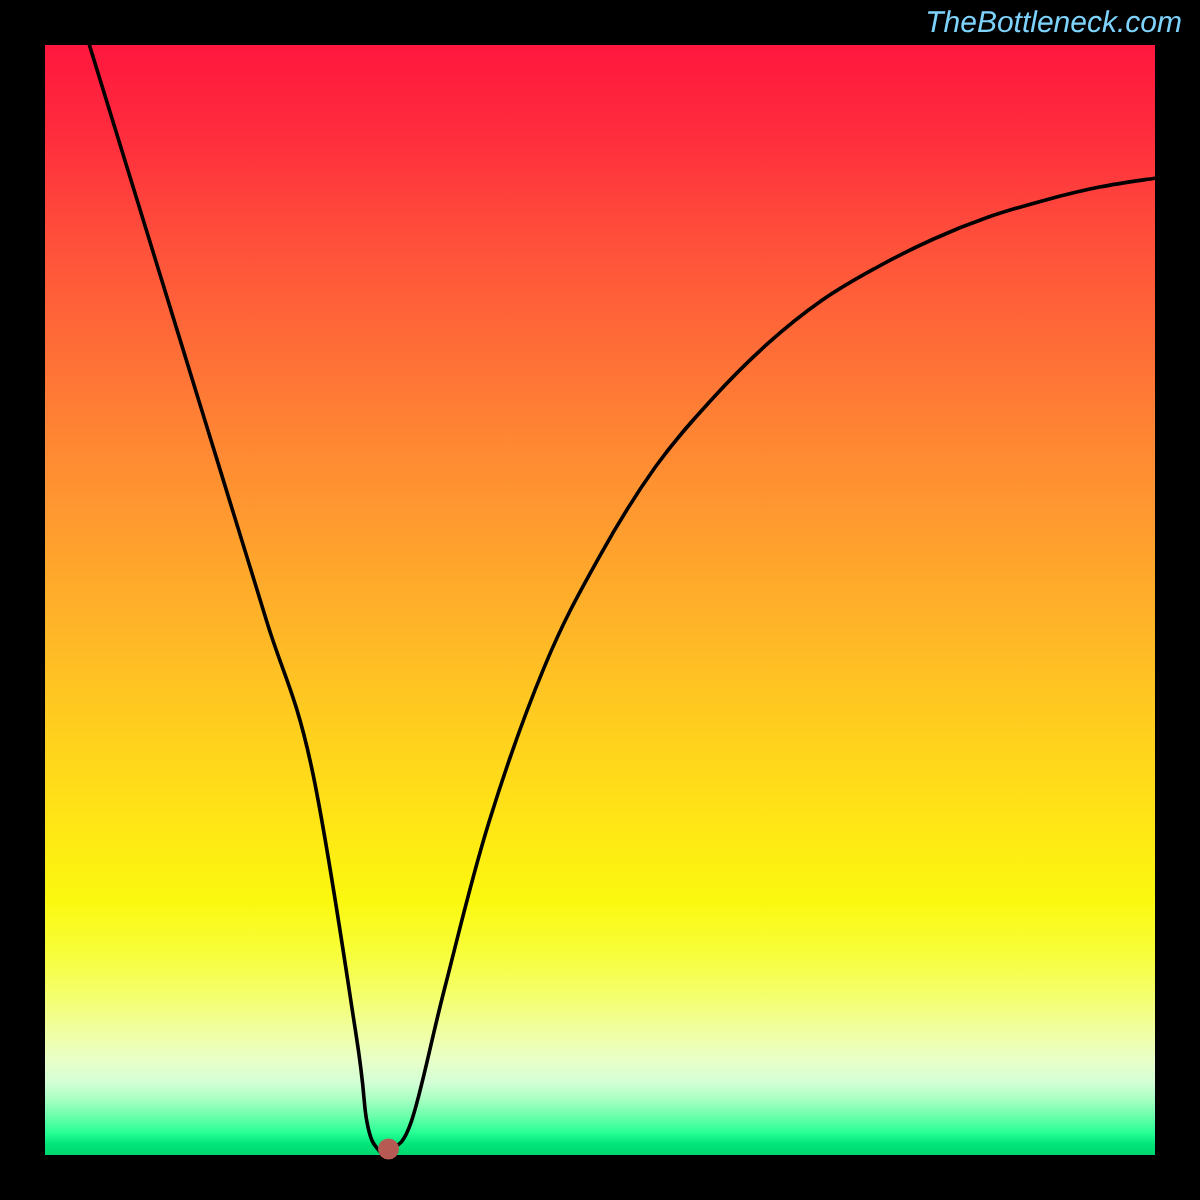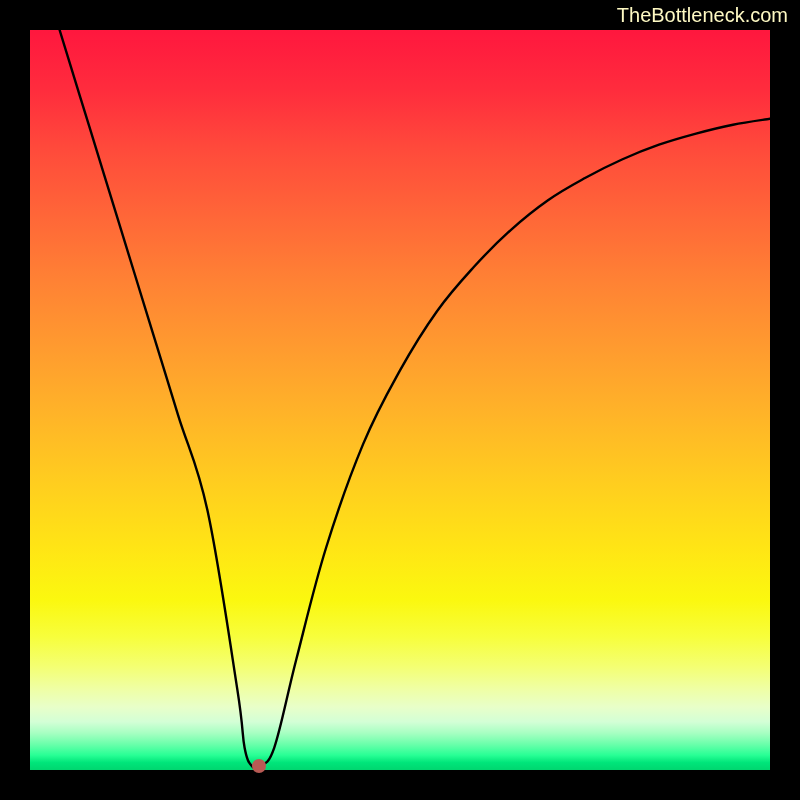--- a/index.html
+++ b/index.html
@@ -2,24 +2,25 @@
 <html><head>
 <meta charset="utf-8">
 <style>
   * { margin: 0; padding: 0; box-sizing: border-box; }
   html, body { width: 800px; height: 800px; overflow: hidden; }
   body { background: #000; position: relative; font-family: Arial, sans-serif; }
   .watermark {
     position: absolute;
     top: 4px;
     right: 12px;
-    color: #fef9c3;
+    color: #7dd3fc;
     font-size: 20px;
     font-weight: 500;
     z-index: 10;
+    font-style: italic;
   }
   .plot-area {
     position: absolute;
     left: 30px;
     top: 30px;
     width: 740px;
     height: 740px;
   }
   .gradient-bg {
     position: absolute;

